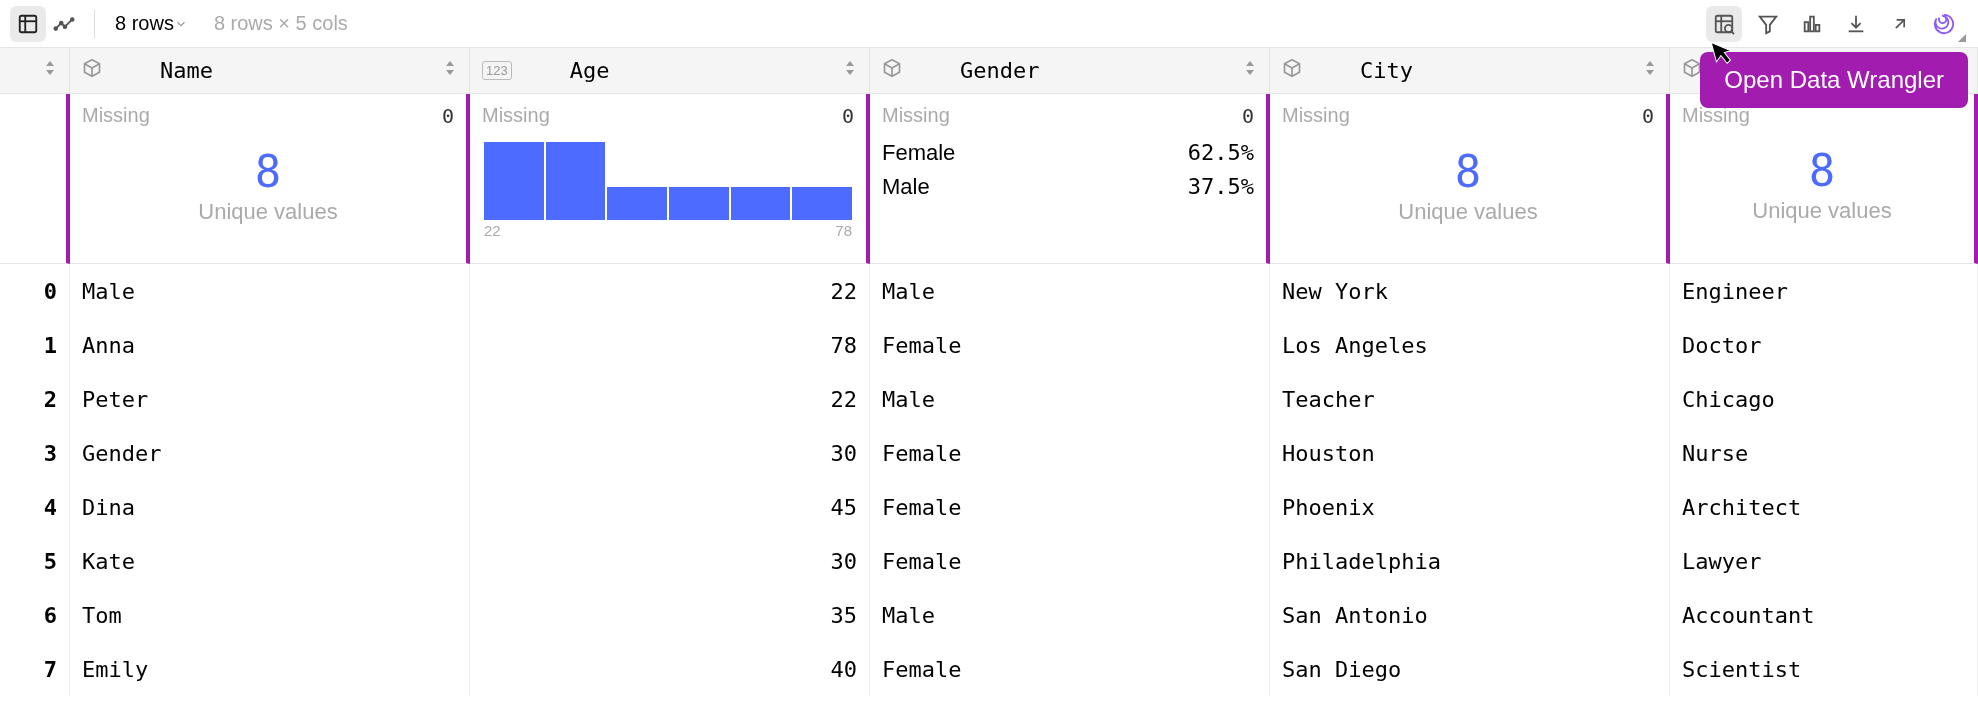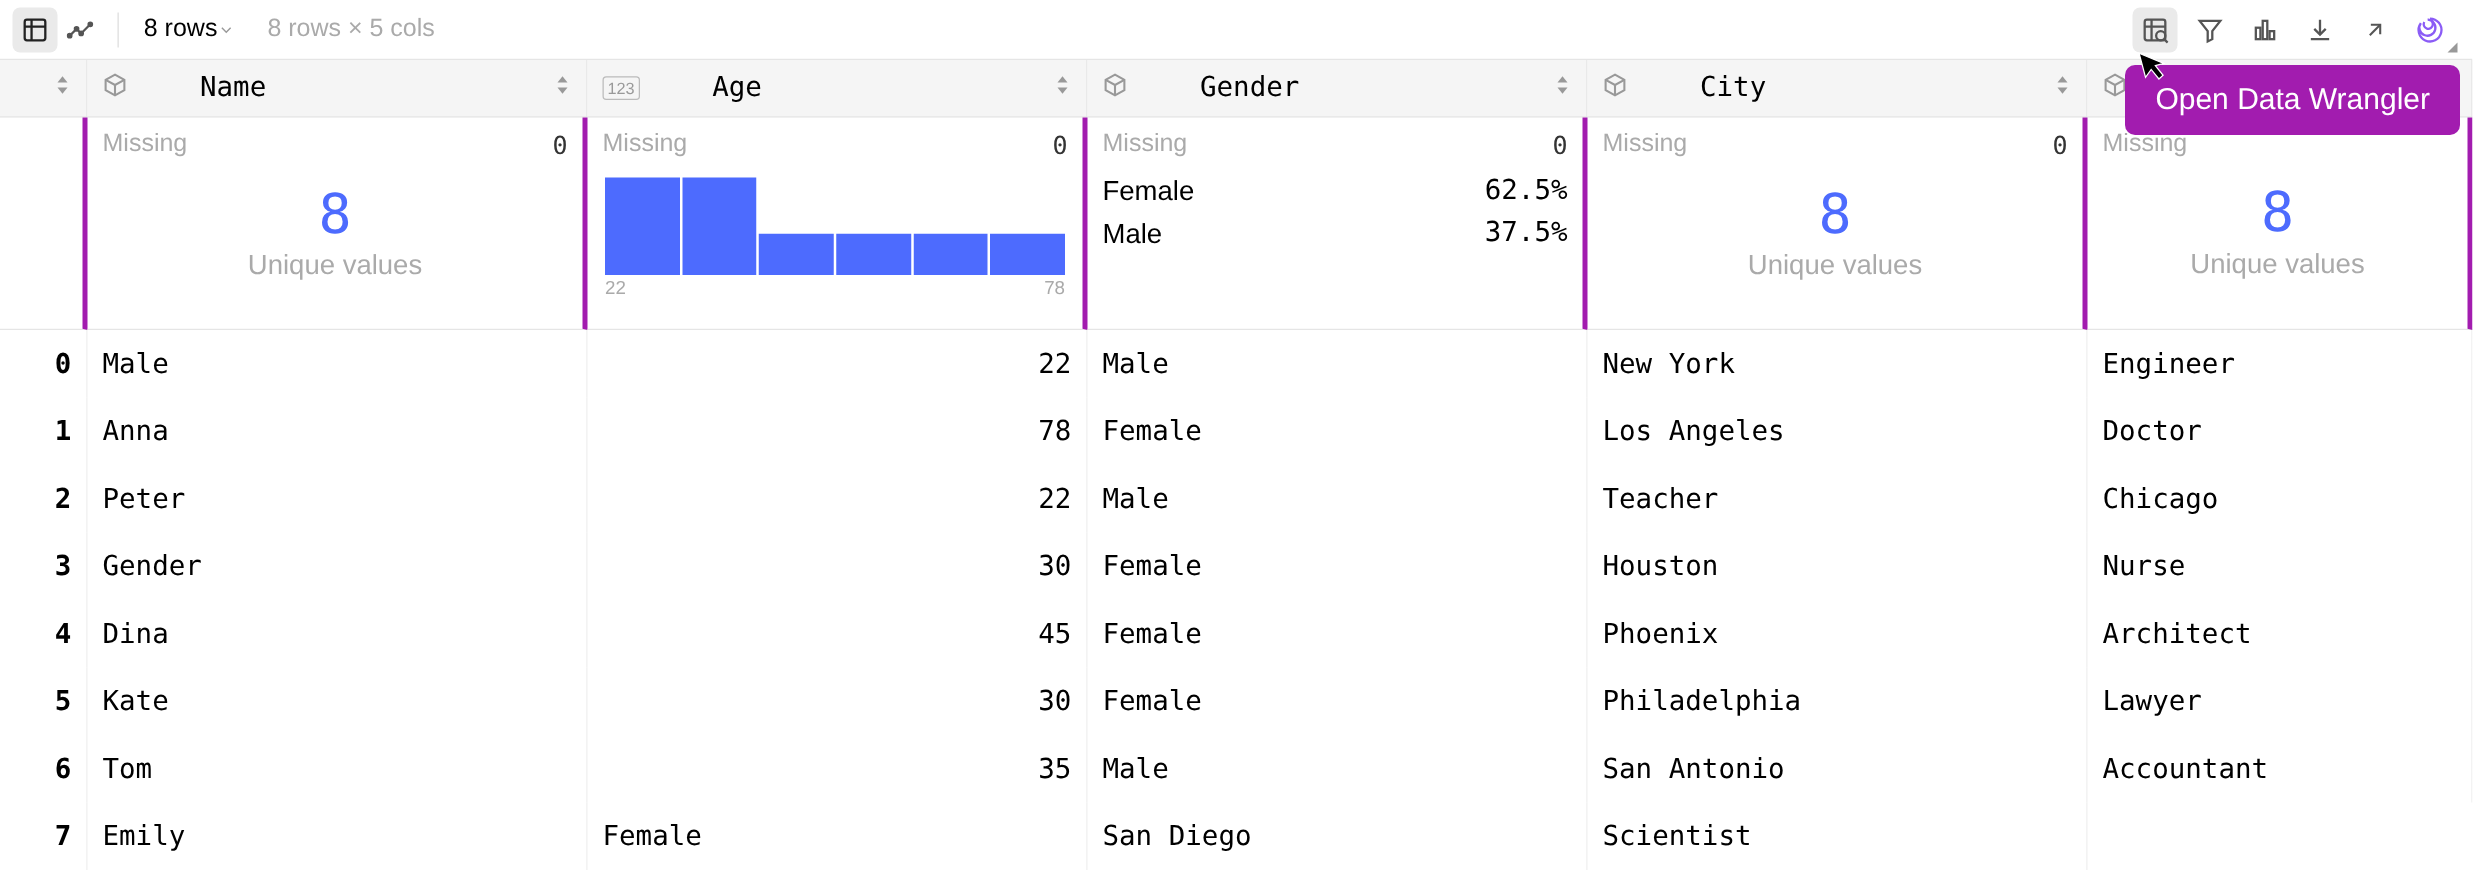--- a/index.html
+++ b/index.html
@@ -383,17 +383,18 @@
 
   <div class="index-cell">6</div>
   <div class="cell">Tom</div>
   <div class="cell num">35</div>
   <div class="cell">Male</div>
   <div class="cell">San Antonio</div>
   <div class="cell">Accountant</div>
 
   <div class="index-cell">7</div>
   <div class="cell">Emily</div>
+  <div class="cell num">40</div>
   <div class="cell">Female</div>
   <div class="cell">San Diego</div>
   <div class="cell">Scientist</div>
 
 </div>
 
 </body></html>

